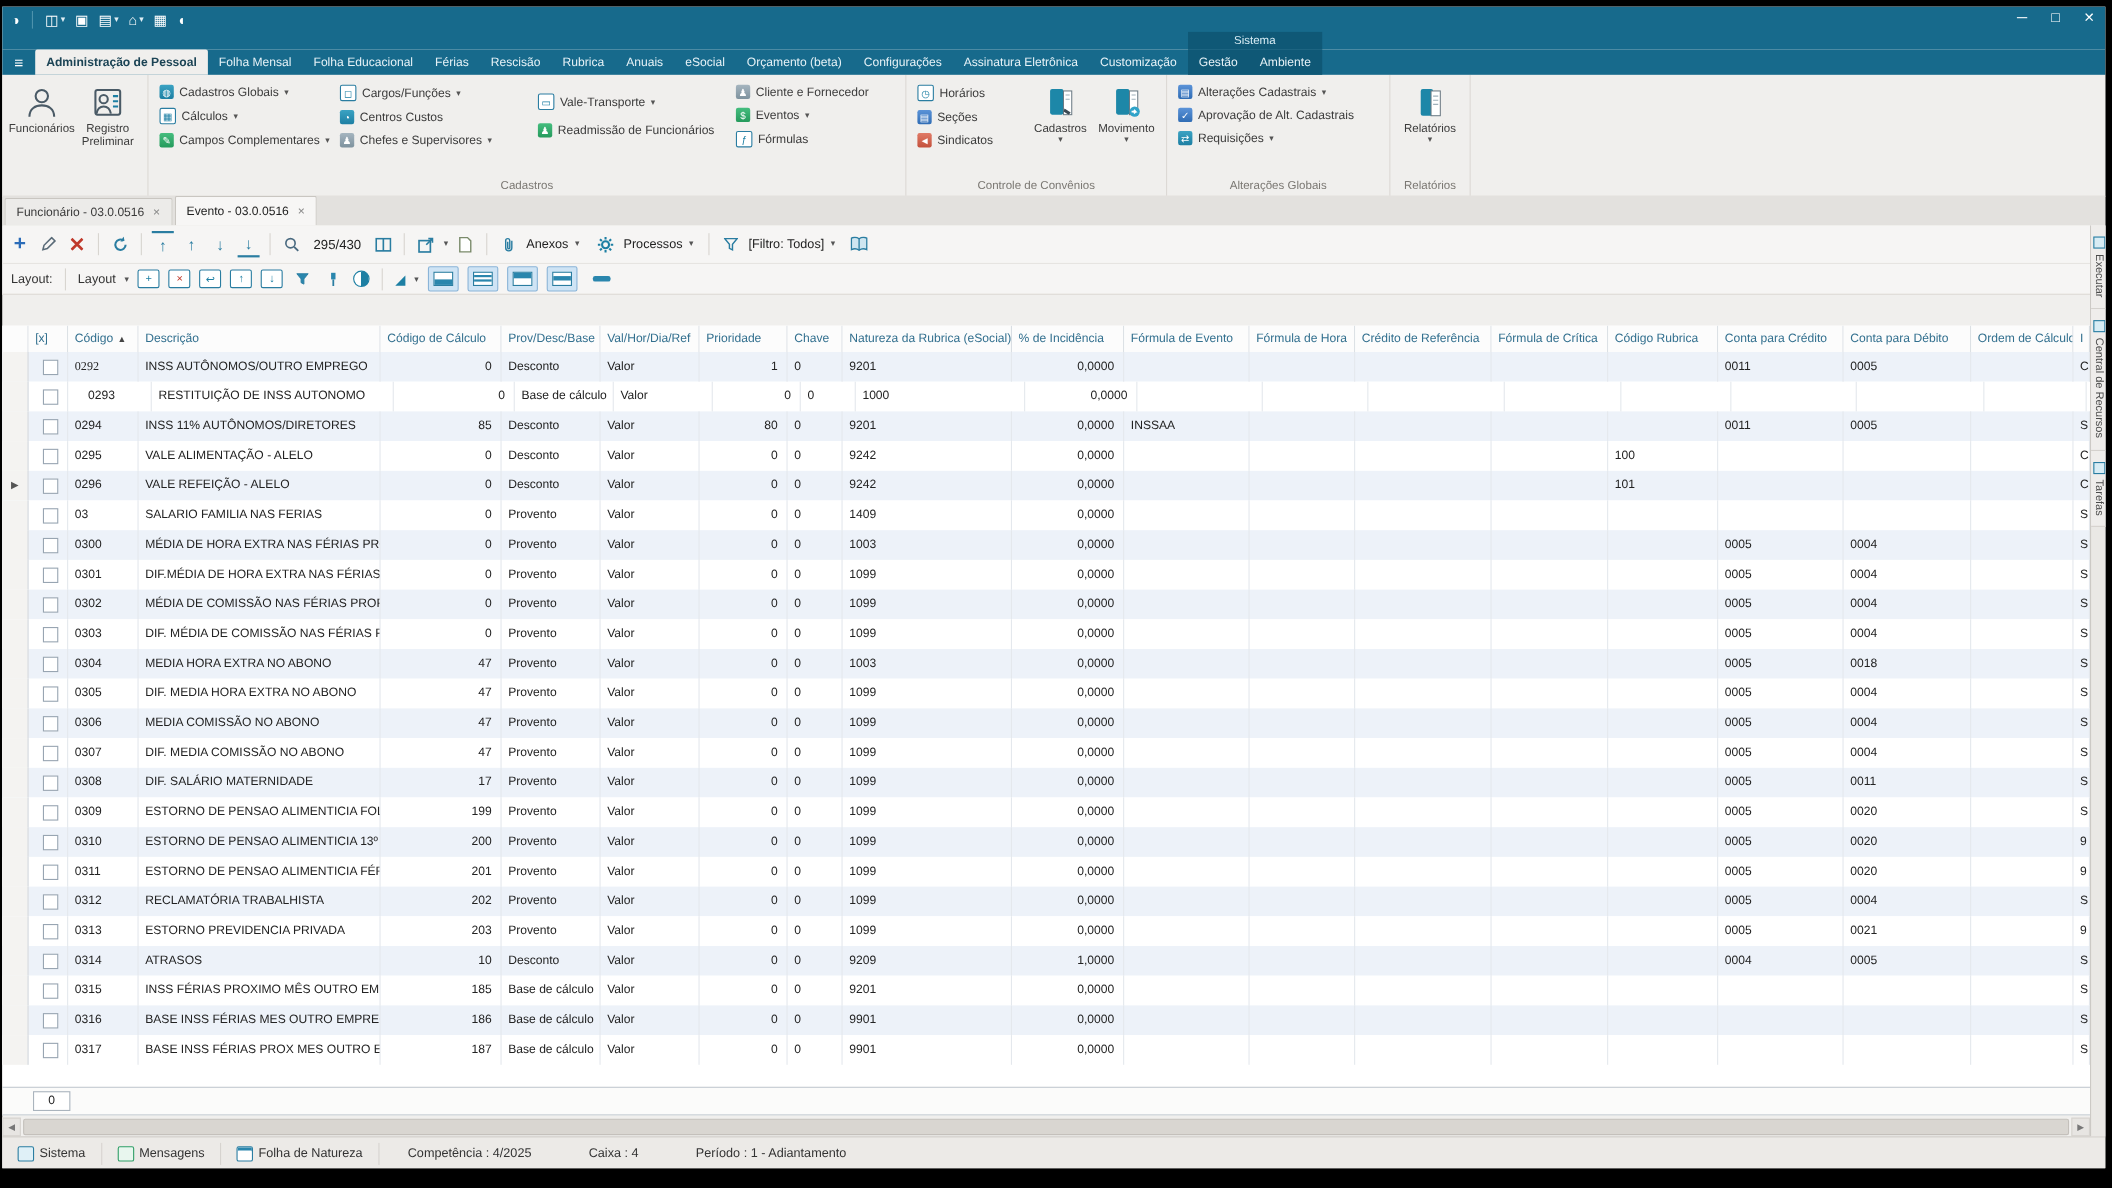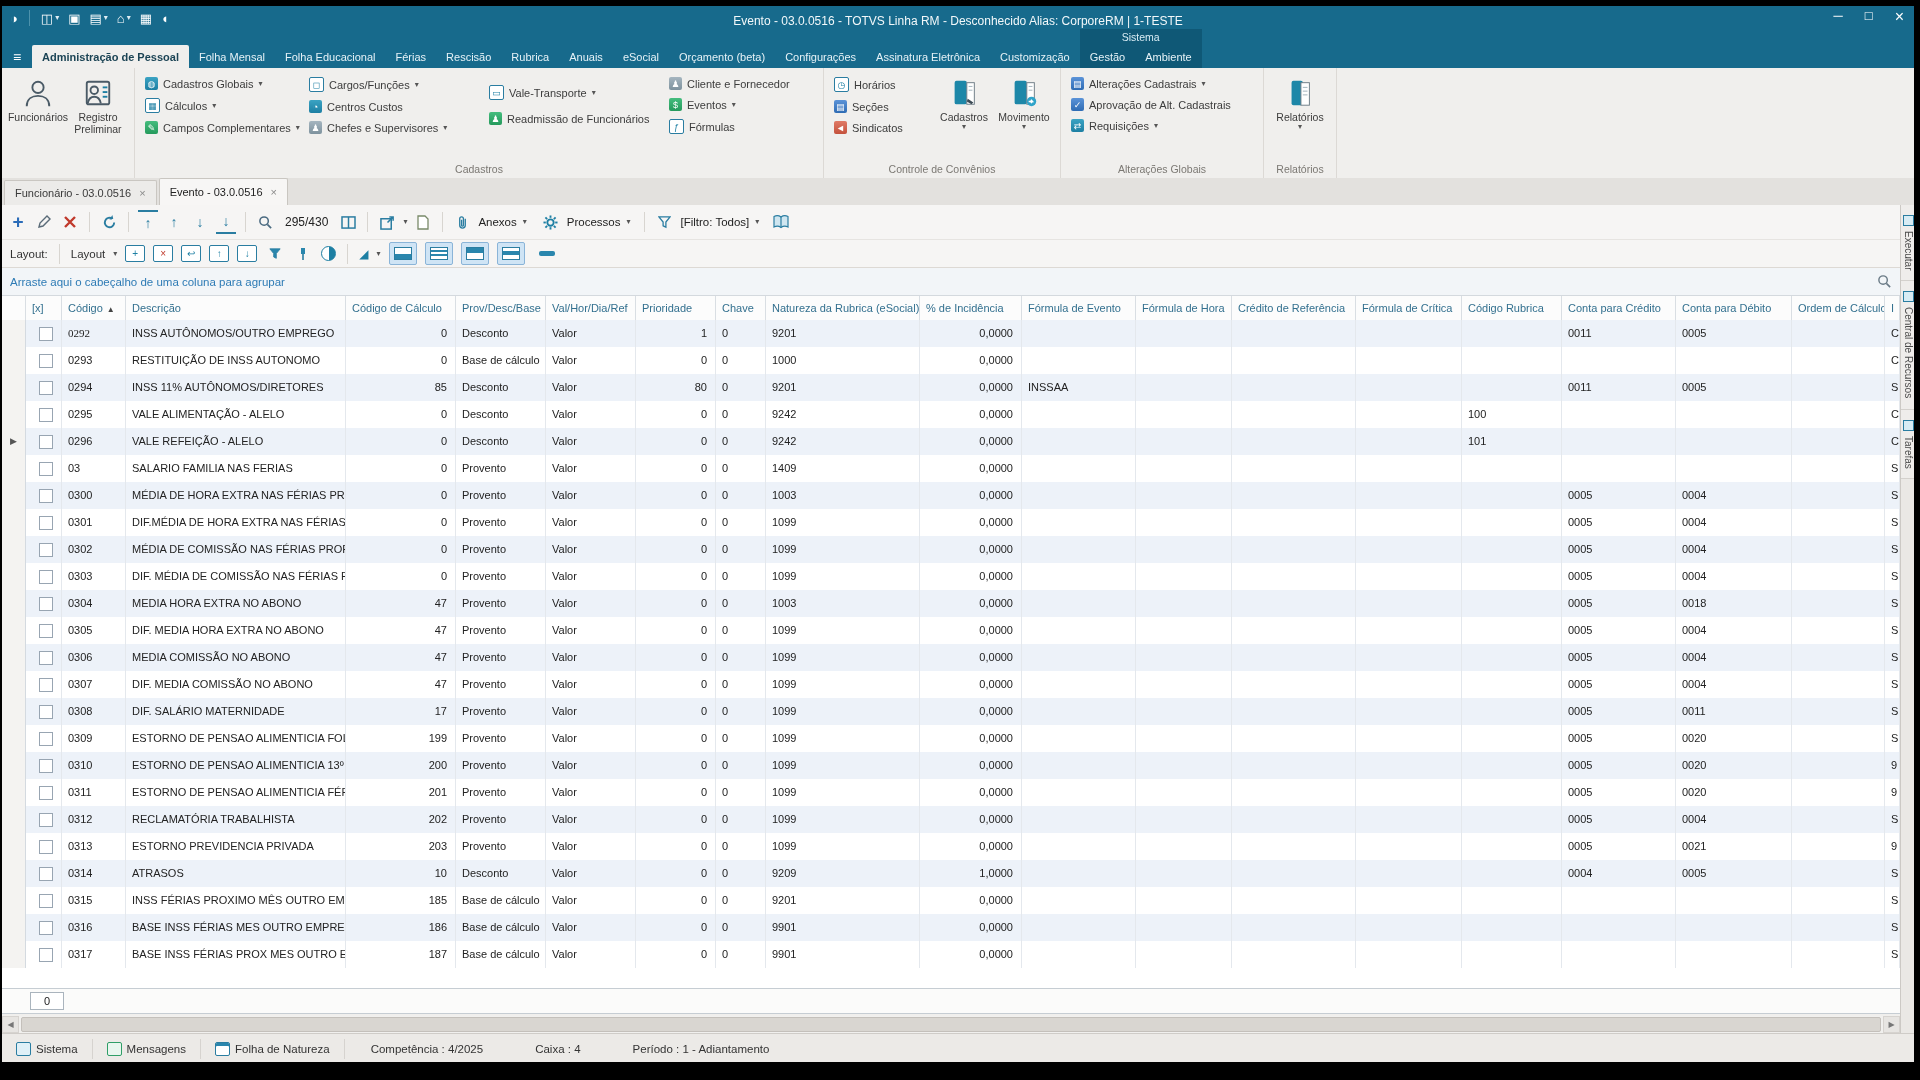--- a/index.html
+++ b/index.html
@@ -143,21 +143,20 @@
     <div class="qat">
       <span class="q">◑</span>
       <span class="sep"></span>
       <span class="q">◫<span class="caret">▾</span></span>
       <span class="q">▣</span>
       <span class="q">▤<span class="caret">▾</span></span>
       <span class="q">⌂<span class="caret">▾</span></span>
       <span class="q">▦</span>
       <span class="q">◖</span>
     </div>
-    <div class="title-text">Evento - 03.0.0516 - TOTVS Linha RM - Desconhecido  Alias: CorporeRM | 1-TESTE</div>
     <div class="winbtns">
       <span>─</span>
       <span>□</span>
       <span style="font-size:16px">×</span>
     </div>
   </div>
 
   <div id="menubar">
     <div id="file-btn">≡</div>
     <div id="menu-tabs">
@@ -500,29 +499,20 @@
       </span>
     <span class="ptog">
         <span class="pico t"></span>
       </span>
     <span class="ptog">
         <span class="pico m"></span>
       </span>
     <span class="dashico" style="margin-left:6px"></span>
   </div>
 
-  <div id="groupbar">
-    <span class="gtext">Arraste aqui o cabeçalho de uma coluna para agrupar</span>
-    <span class="gsearch">
-      <svg width="15" height="15" viewBox="0 0 16 16">
-          <circle cx="6.5" cy="6.5" r="4.5" fill="none" stroke="#6a7a86" stroke-width="1.5"></circle>
-          <line x1="10" y1="10" x2="14" y2="14" stroke="#6a7a86" stroke-width="1.7"></line>
-        </svg>
-    </span>
-  </div>
 
   <div id="gridheads">
       <div class="gcell ind"></div>
       <div class="gcell" style="width: 36px;"><span>[x]</span></div>
       <div class="gcell" style="width: 64px;"><span>Código</span><span class="sort">▲</span></div>
       <div class="gcell" style="width: 220px;"><span>Descrição</span></div>
       <div class="gcell" style="width: 110px;"><span>Código de Cálculo</span></div>
       <div class="gcell" style="width: 90px;"><span>Prov/Desc/Base</span></div>
       <div class="gcell" style="width: 90px;"><span>Val/Hor/Dia/Ref</span></div>
       <div class="gcell" style="width: 80px;"><span>Prioridade</span></div>
@@ -562,21 +552,21 @@
         <div class="gcell" style="width: 114px;">0011</div>
         <div class="gcell" style="width: 116px;">0005</div>
         <div class="gcell" style="width: 93px;"></div>
         <div class="gcell" style="width: 15px;">C</div>
       </div>
       <div class="grow">
         <div class="gcell ind"></div>
         <div class="gcell" style="width: 36px;">
           <div class="cbx"></div>
         </div>
-        <div class="gcell" style="width: 64px;">0293</div>
+        <div class="gcell" style="width: 64px; margin-left: 12px;">0293</div>
         <div class="gcell" style="width: 220px;">RESTITUIÇÃO DE INSS AUTONOMO</div>
         <div class="gcell r" style="width: 110px;">0</div>
         <div class="gcell" style="width: 90px;">Base de cálculo</div>
         <div class="gcell" style="width: 90px;">Valor</div>
         <div class="gcell r" style="width: 80px;">0</div>
         <div class="gcell" style="width: 50px;">0</div>
         <div class="gcell" style="width: 154px;">1000</div>
         <div class="gcell r" style="width: 102px;">0,0000</div>
         <div class="gcell" style="width: 114px;"></div>
         <div class="gcell" style="width: 96px;"></div>

